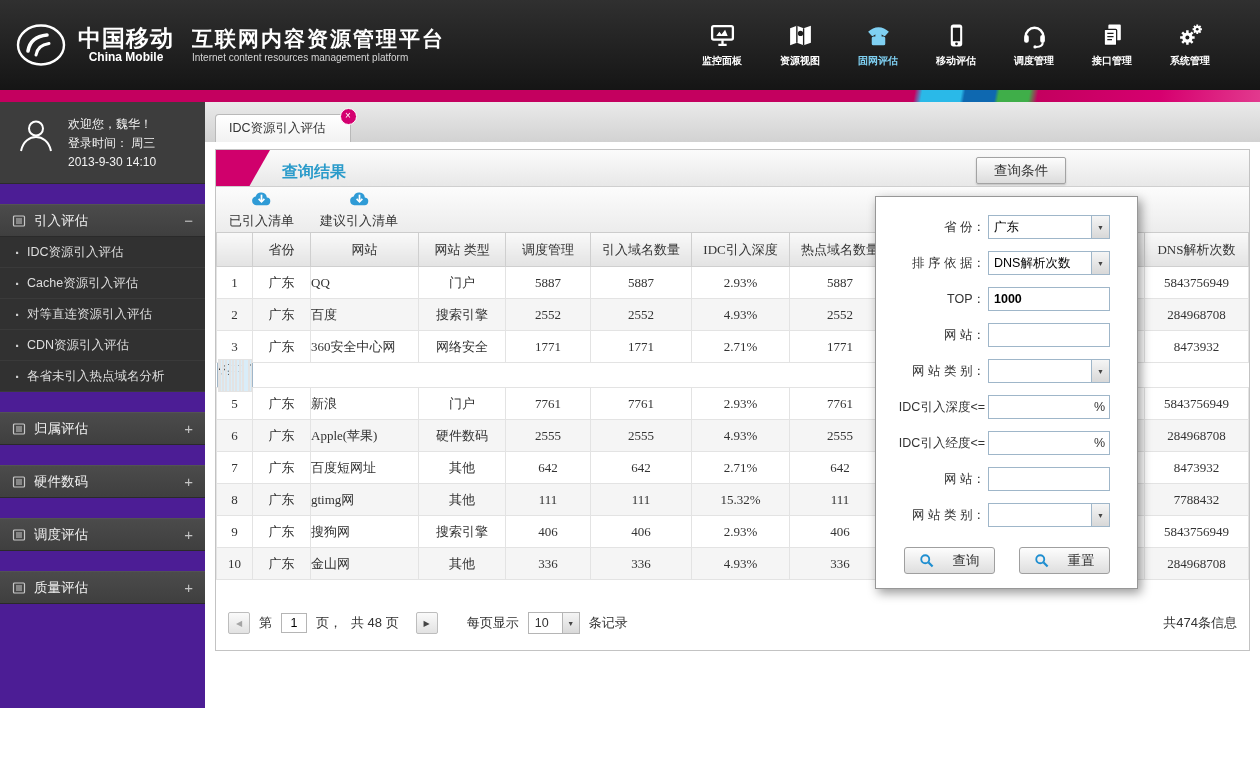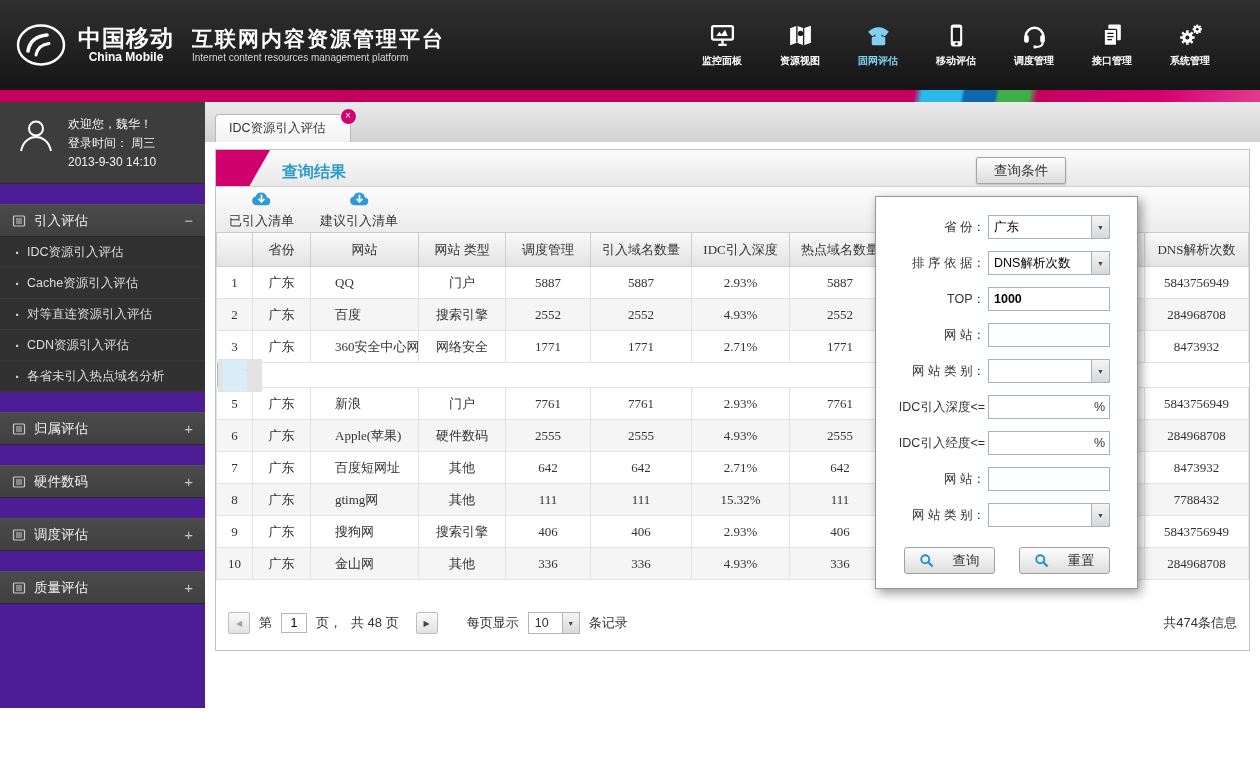--- a/index.html
+++ b/index.html
@@ -70,21 +70,21 @@
   .toolbar{height:46px;box-sizing:border-box;display:flex;align-items:center;gap:26px;padding-left:13px;
     background:linear-gradient(#fcfcfc,#ececec);border-bottom:1px solid #ccc;}
   .tool-btn{display:flex;align-items:center;gap:6px;font-size:13px;color:#333;cursor:pointer;flex-direction:column;}
   .cloud svg{width:21px;height:16px;display:block;}
 
   
   .grid{width:100%;border-collapse:collapse;table-layout:fixed;font-size:13px;color:#333;font-family:Liberation Serif, serif;}
   .grid th{height:33px;font-weight:normal;background:linear-gradient(#f9f9f9,#e3e3e3);
     border:1px solid #cfcfcf;border-top:none;padding:0;white-space:nowrap;overflow:hidden;}
   .grid td{height:31px;border:1px solid #e3e3e3;text-align:center;padding:0;white-space:nowrap;overflow:hidden;}
-  .grid td.c2{text-align:left;padding-left:24px;}
+  .grid td.c2{text-align:left;}
   .grid tbody tr{cursor:pointer;}
   .grid tbody tr:nth-child(even) td{background:#f5f5f5;}
   .grid tbody tr.sel td{background:#d9edf9;}
   .c0{width:35px;}.c1{width:57px;}.c2{width:107px;}.c3{width:86px;}.c4{width:84px;}
   .c5{width:100px;}.c6{width:97px;}.c7{width:100px;}.c8{width:253px;}
 
   
   .pager{display:flex;align-items:center;gap:9px;margin-top:24px;height:38px;padding:0 12px;font-size:13px;color:#333;}
   .pg-btn{width:22px;height:22px;box-sizing:border-box;border:1px solid #bdbdbd;border-radius:2px;
     background:linear-gradient(#fafafa,#e2e2e2);display:flex;align-items:center;justify-content:center;

